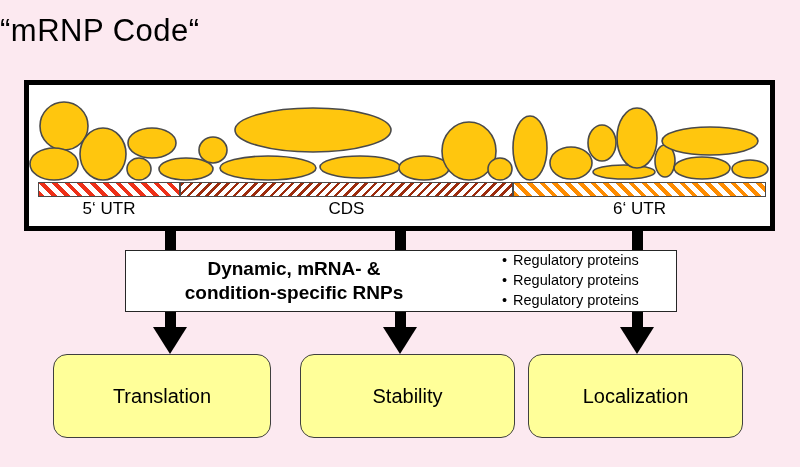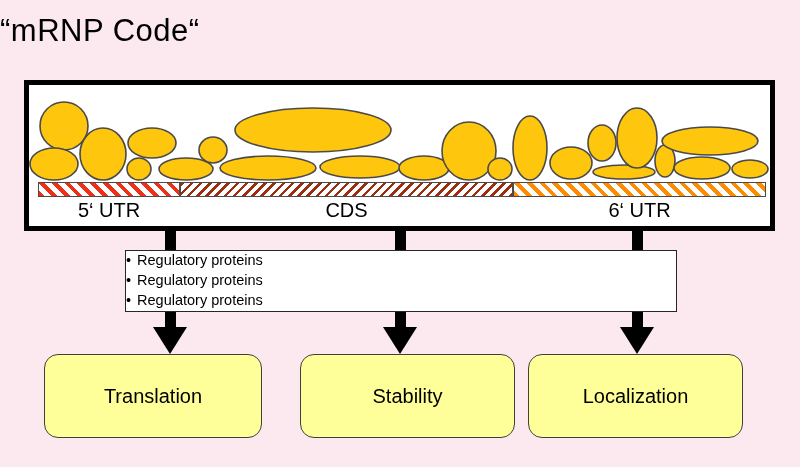--- a/index.html
+++ b/index.html
@@ -37,21 +37,21 @@
     border:1px solid #4a4a4a;
     height:15px;
     background-color:#fff;
   }
   .seg-5utr{width:142px;}
   .seg-cds{width:333px;}
   .seg-3utr{width:253px;}
   .bar-labels{
     position:absolute;left:9px;top:114px;
     display:flex;
-    font-size:20px;
+    font-size:17px;
   }
   .bar-labels .bl{text-align:center;}
   
   .arrow{
     position:absolute;top:230px;
     width:34px;height:124px;
     z-index:1;
   }
   .arrow .shaft{
     width:11px;height:97px;
@@ -84,34 +84,34 @@
     font-weight:bold;
     font-size:19px;
     line-height:1.28;
   }
   .rnp-bullets{
     width:210px;
     font-size:14.5px;
     line-height:1.36;
     padding-right:4px;
   }
-  .rnp-bullets .row{white-space:nowrap;}
+  .rnp-bullets .row{white-space:nowrap;margin-left:40px;}
   .rnp-bullets .dot{margin-right:6px;}
   
   .outcome{
     position:absolute;top:354px;height:84px;
     box-sizing:border-box;
     background:#ffff99;
     border:1.5px solid #3f3f3f;
     border-radius:14px;
     display:flex;align-items:center;justify-content:center;
     font-size:20px;
     z-index:0;
   }
-  .outcome-1{left:44px;width:218px;}
+  .outcome-1{left:53px;width:218px;}
   .outcome-2{left:300px;width:215px;}
   .outcome-3{left:528px;width:215px;}
 </style>
 </head>
 <body>
 
 <div class="canvas">
 
   <div class="title">“mRNP Code“</div>
 
@@ -159,20 +159,24 @@
   <div class="arrow arrow-2">
     <div class="shaft"></div>
     <div class="head"></div>
   </div>
   <div class="arrow arrow-3">
     <div class="shaft"></div>
     <div class="head"></div>
   </div>
 
   <div class="rnp-box">
+    <div class="rnp-main">
+      <div>Dynamic, mRNA- &amp;</div>
+      <div>condition-specific RNPs</div>
+    </div>
     <div class="rnp-bullets">
       <div class="row"><span class="dot">•</span><span>Regulatory proteins</span></div>
       <div class="row"><span class="dot">•</span><span>Regulatory proteins</span></div>
       <div class="row"><span class="dot">•</span><span>Regulatory proteins</span></div>
     </div>
   </div>
 
   <div class="outcome outcome-1">Translation</div>
   <div class="outcome outcome-2">Stability</div>
   <div class="outcome outcome-3">Localization</div>

